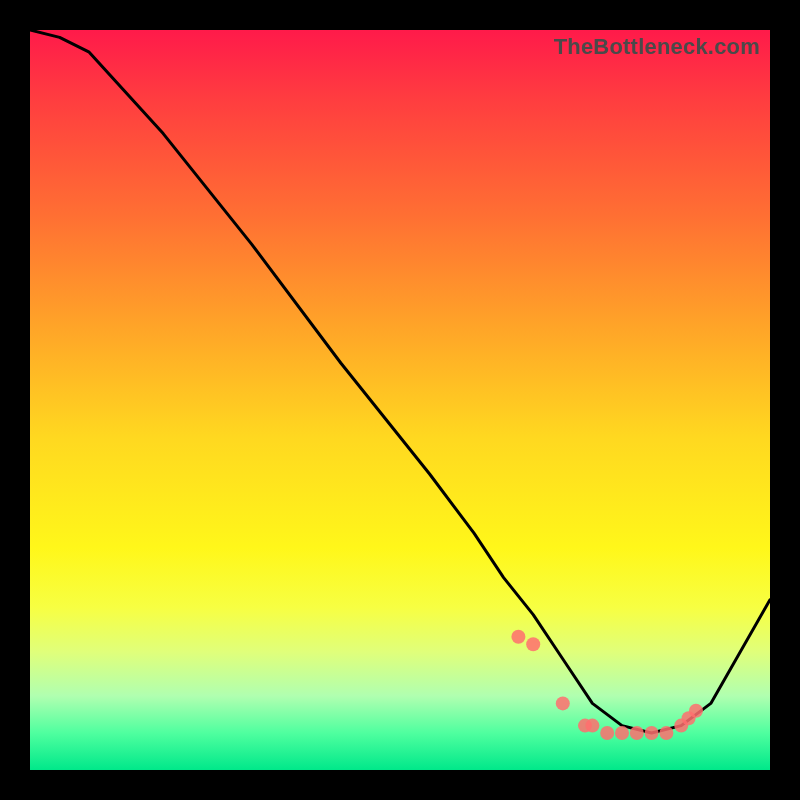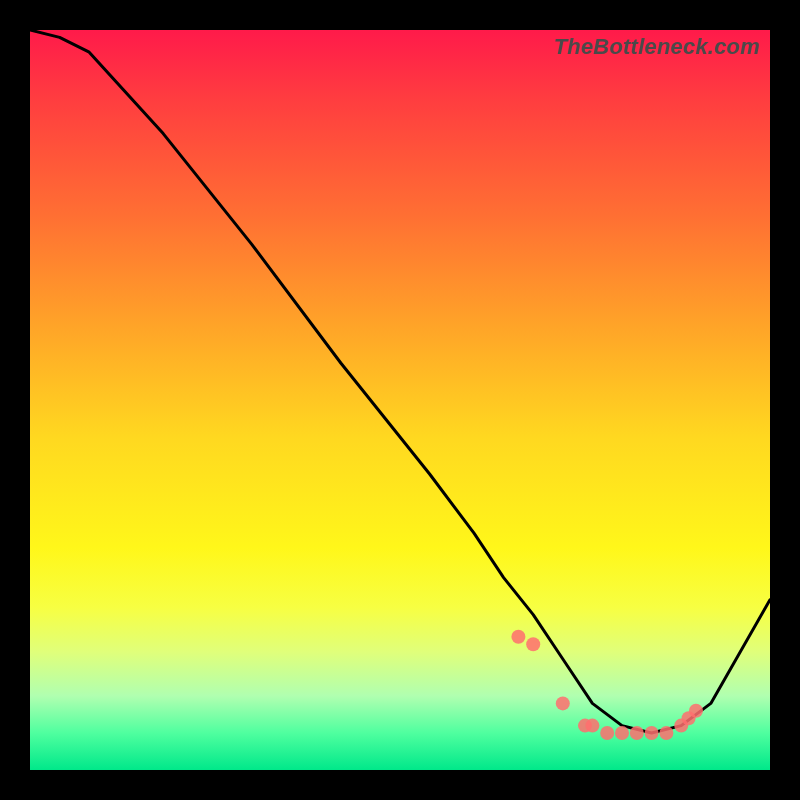--- a/index.html
+++ b/index.html
@@ -7,21 +7,20 @@
     padding: 0;
     width: 800px;
     height: 800px;
     background: #000000;
     overflow: hidden;
   }
   .chart-container {
     position: relative;
     width: 800px;
     height: 644px;
-    font-style: italic;
   }
   .plot-area {
     position: absolute;
     left: 30px;
     top: 30px;
     width: 740px;
     height: 740px;
     background: linear-gradient(to bottom,
       #ff1a4a 0%,
       #ff3f3f 10%,

